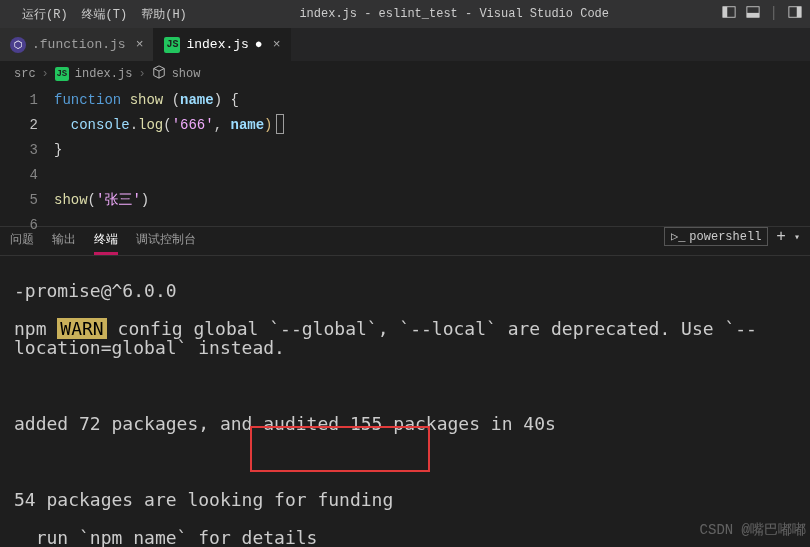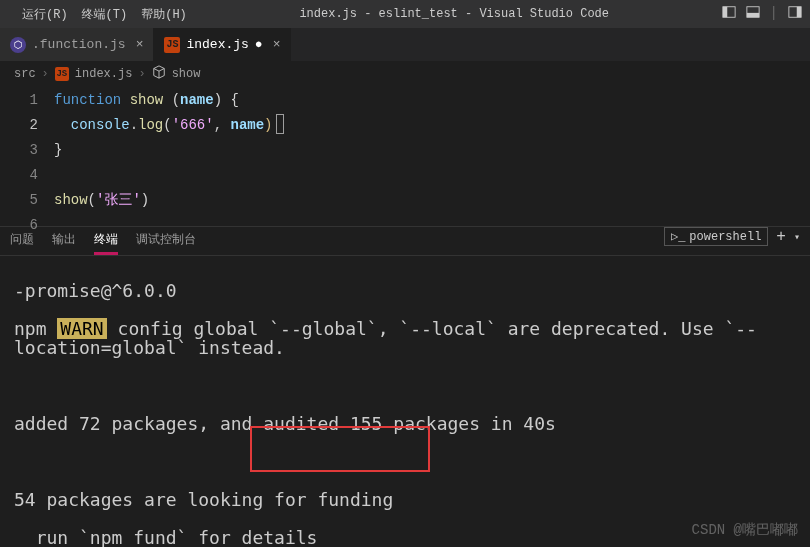--- a/index.html
+++ b/index.html
@@ -8,21 +8,21 @@
   .topbar .menu { display:flex; gap:14px; padding-left:22px; }
   .topbar .menu span { cursor:default; }
   .topbar .title { flex:1; text-align:center; }
   .topbar .sys { display:flex; gap:10px; padding-right:8px; font-size:14px; }
   .sys-icon svg { width:14px; height:14px; fill:#ccc; }
   .tabbar { height:34px; background:#252526; display:flex; align-items:stretch; border-bottom:1px solid #1e1e1e; }
   .tab { display:flex; align-items:center; padding:0 10px; gap:6px; color:#9e9e9e; background:#2d2d2d; border-right:1px solid #1e1e1e; position:relative; }
   .tab.active { background:#1e1e1e; color:#fff; }
   .tab .close { margin-left:4px; color:#aaa; }
   .tab .modified-dot { color:#fff; }
-  .js-badge { background:#c2410c; color:#1e1e1e; width:16px; height:16px; display:flex; align-items:center; justify-content:center; font-size:10px; font-weight:bold; border-radius:2px; }
+  .js-badge { background:#22c55e; color:#1e1e1e; width:16px; height:16px; display:flex; align-items:center; justify-content:center; font-size:10px; font-weight:bold; border-radius:2px; }
   .eslint-badge { background:#4b3f8c; color:#fff; width:16px; height:16px; display:flex; align-items:center; justify-content:center; font-size:10px; border-radius:50%; }
   .breadcrumb { height:24px; display:flex; align-items:center; gap:6px; padding-left:14px; color:#a0a0a0; font-size:12px; background:#1e1e1e; }
   .bc-sep { color:#666; }
   .cube-icon svg { width:14px; height:14px; stroke:#ccc; fill:none; }
   .editor { background:#1e1e1e; display:flex; }
   .gutter { width:54px; text-align:right; color:#858585; padding-right:16px; line-height:25px; font-size:14px; padding-top:2px; }
   .gutter .cur { color:#c6c6c6; }
   .code { flex:1; line-height:25px; font-size:14px; padding-top:2px; }
   .kw { color:#569cd6; }
   .fn { color:#dcdcaa; }
@@ -37,21 +37,21 @@
   .panelbar { height:30px; background:#1e1e1e; display:flex; align-items:flex-start; border-top:1px solid #333; border-bottom:1px solid #333; padding:0 10px; font-size:12px; }
   .panel-tabs { display:flex; gap:18px; }
   .panel-tab { color:#9e9e9e; cursor:default; padding:4px 0;}
   .panel-tab.active { color:#fff; border-bottom:3px solid #be185d; }
   .panel-right { margin-left:auto; display:flex; align-items:center; gap:8px; color:#ccc; }
   .ps-box { border:1px solid #555; padding:1px 6px; display:flex; align-items:center; gap:4px; }
   .plus { font-size:16px; }
   .terminal { background:#1e1e1e; padding:6px 14px; font-size:18px; line-height:19px; color:#cccccc; white-space:pre-wrap; font-family:Consolas, monospace; height:250px; position:relative; }
   .warn-badge { background:#c9b05a; color:#000; padding:0 3px; }
   .highlight-red { position:absolute; border:2px solid #e03a3a; pointer-events:none; }
-  .watermark { position:absolute; right:12px; bottom:8px; color:rgba(255,255,255,0.3); font-size:14px; }
+  .watermark { position:absolute; right:4px; bottom:8px; color:rgba(255,255,255,0.3); font-size:14px; }
 </style>
 </head>
 <body>
 
 <div class="topbar">
   <div class="menu">
     <span>运行(R)</span>
     <span>终端(T)</span>
     <span>帮助(H)</span>
   </div>
@@ -136,21 +136,21 @@
   </div>
 </div>
 
 <div class="terminal">
 <div>-promise@^6.0.0</div>
 <div><span>npm </span><span class="warn-badge">WARN</span><span> config global `--global`, `--local` are deprecated. Use `--location=global` instead.</span></div>
 <div> </div>
 <div>added 72 packages, and audited 155 packages in 40s</div>
 <div> </div>
 <div>54 packages are looking for funding</div>
-<div>  run `npm fund` for details</div>
+<div>  run `npm name` for details</div>
 
 
 
 
 
 
 
   <div class="highlight-red" style="left:250px; top:170px; width:180px; height:46px;"></div>
 </div>
 

